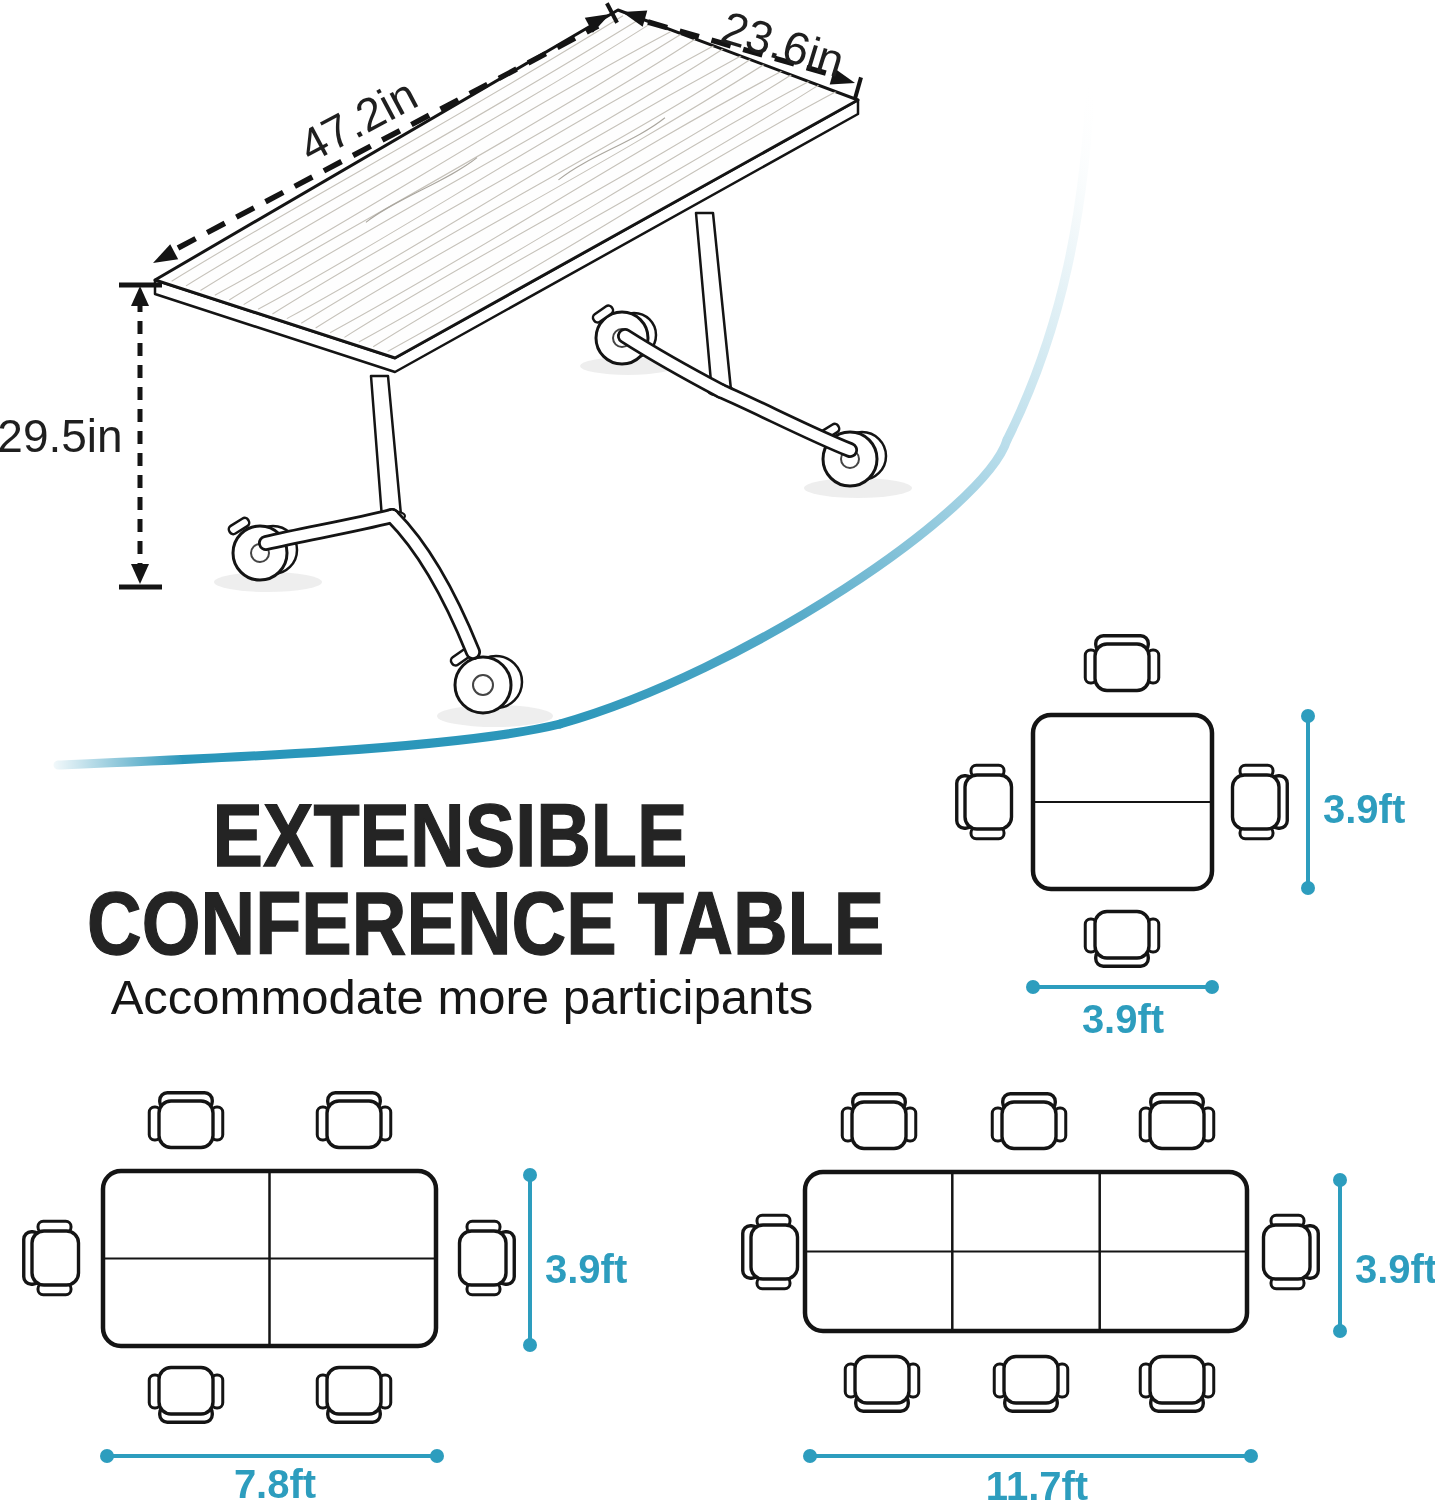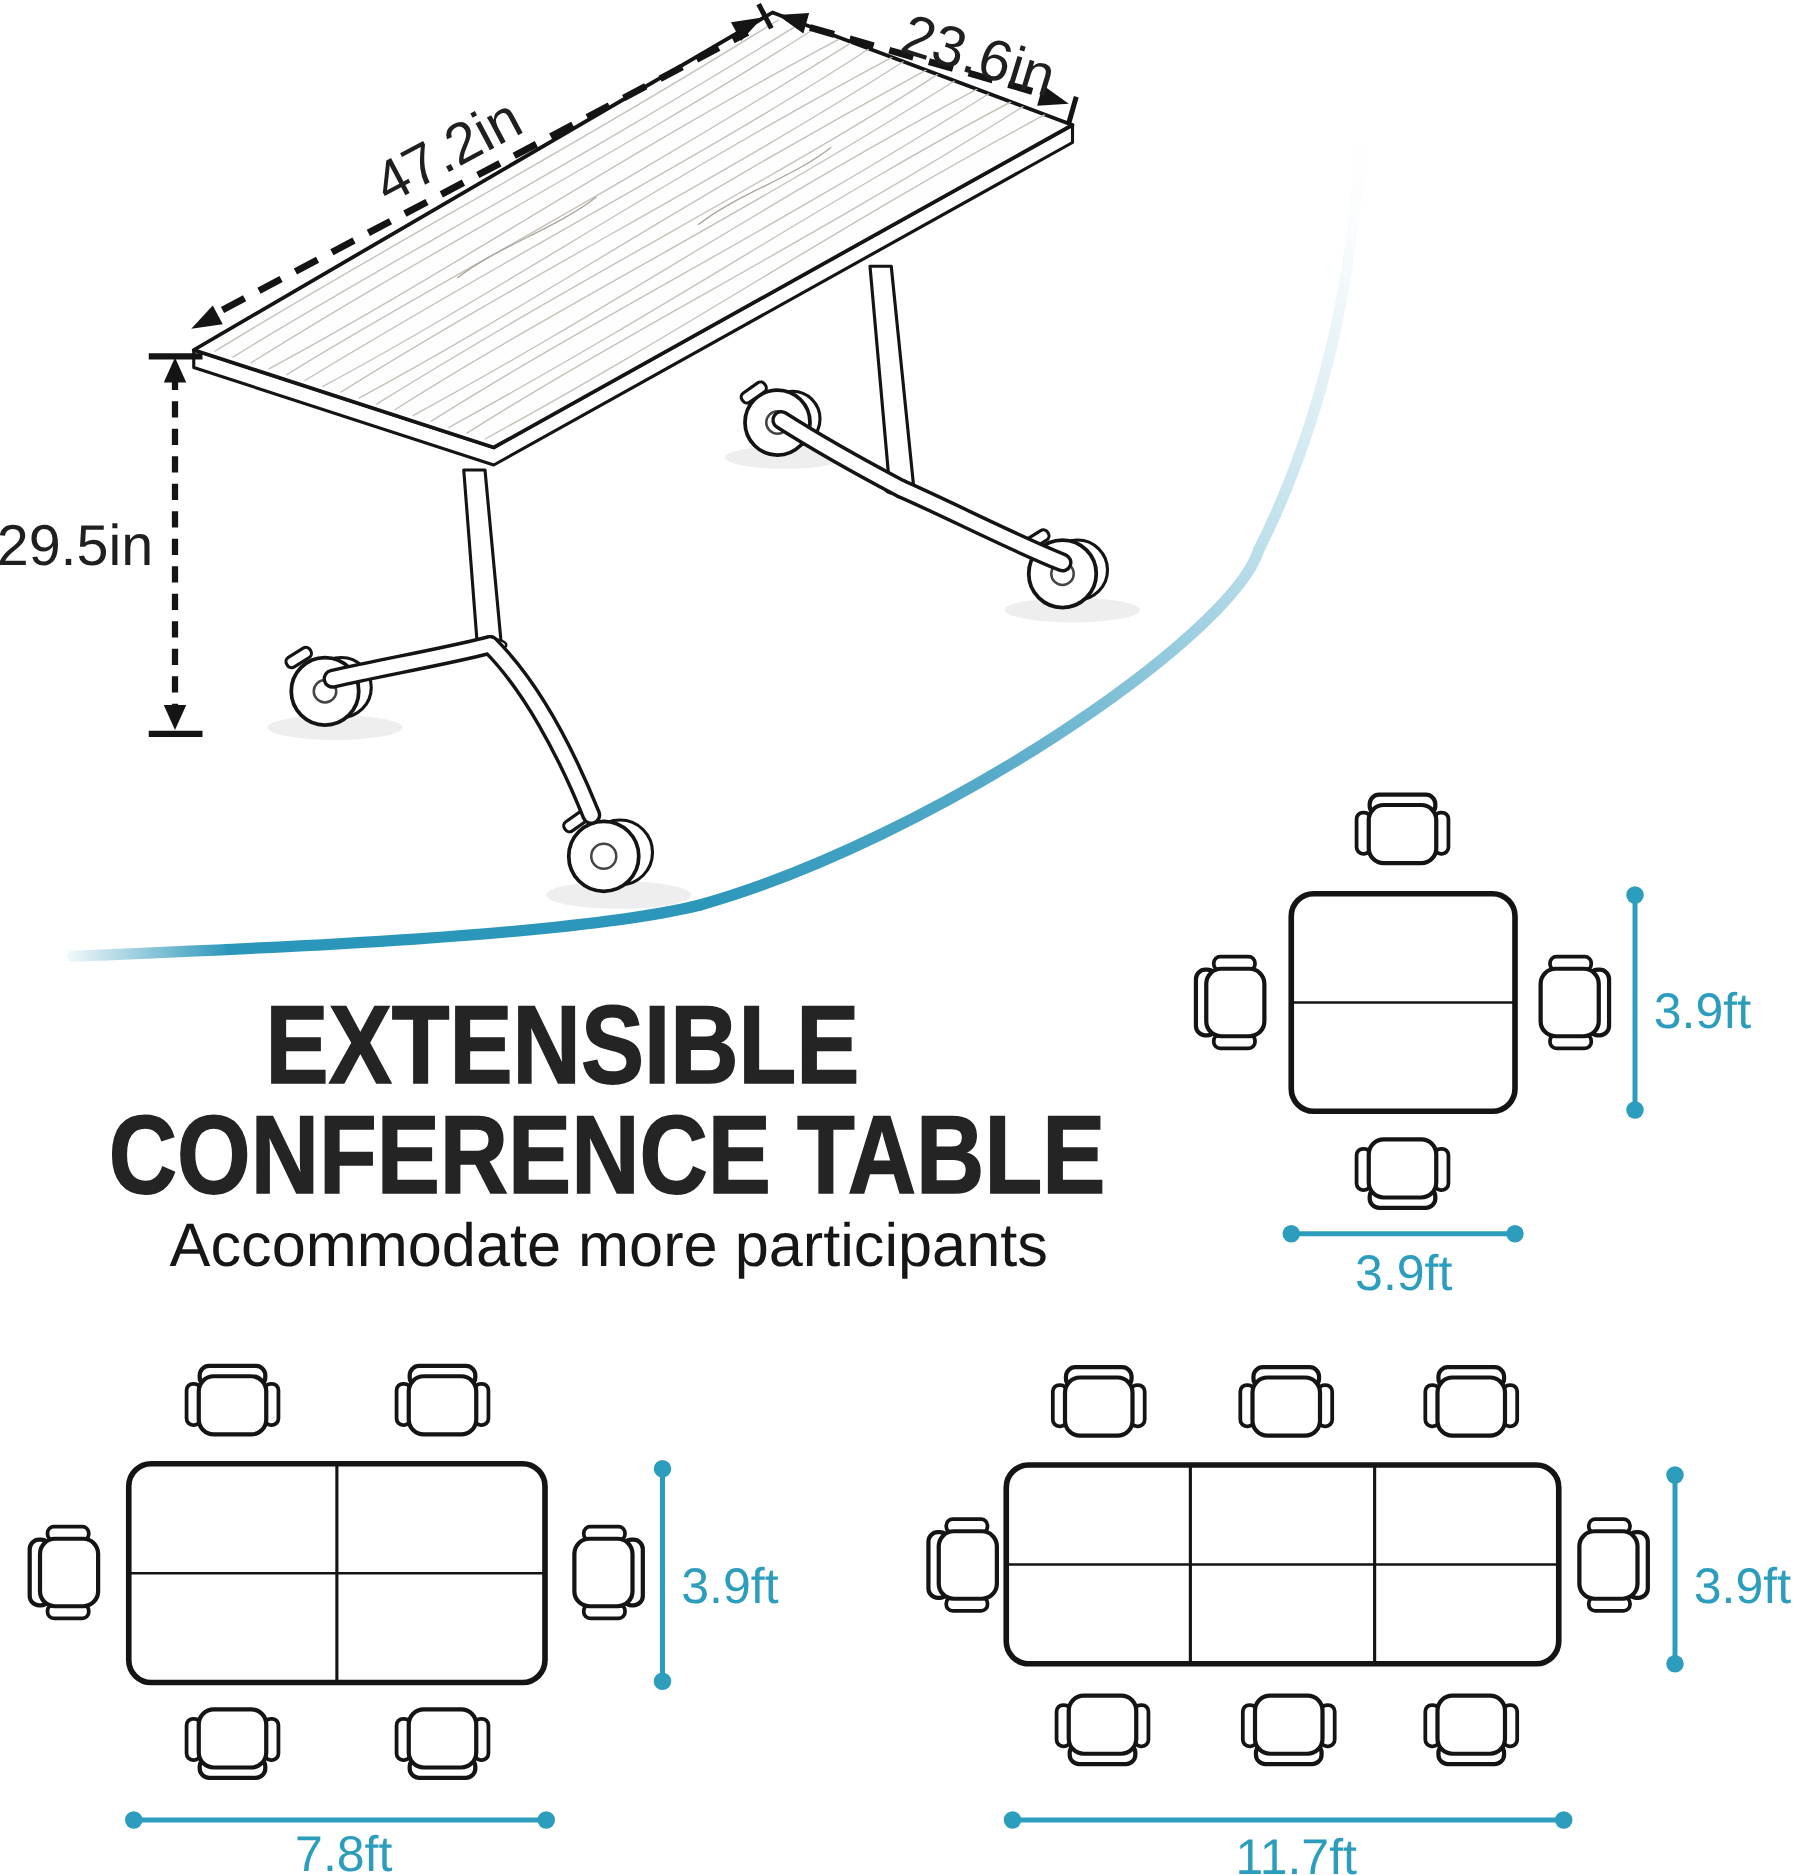--- a/index.html
+++ b/index.html
@@ -6,22 +6,22 @@
   #canvas{position:relative;width:1435px;height:1500px;background:#fff;overflow:hidden;font-family:"Liberation Sans",sans-serif;}
   #art{position:absolute;left:0;top:0;}
   .txt{position:absolute;color:#1b1b1b;}
   .dim3d{font-size:46px;color:#1f1f1f;white-space:nowrap;}
   #dim-length{left:358px;top:120px;transform:translate(-50%,-50%) rotate(-28deg);}
   #dim-width{left:783px;top:44px;transform:translate(-50%,-50%) rotate(17deg);}
   #dim-height{left:60px;top:436px;transform:translate(-50%,-50%);}
   .headline{left:0;top:791px;width:934px;text-align:center;font-weight:bold;font-size:89px;line-height:88px;color:#242424;transform:scaleX(0.85);white-space:nowrap;-webkit-text-stroke:1.3px #242424;}
   .hl1{position:relative;left:-20px;}
   .hl2{position:relative;left:20px;}
-  .subtitle{left:0;top:969px;width:924px;text-align:center;font-size:49px;color:#161616;white-space:nowrap;padding-left:25px;}
-  .ft{position:absolute;font-weight:normal;font-size:40px;color:#2D9DBE;white-space:nowrap;}
+  .subtitle{left:0;top:969px;width:924px;text-align:center;font-size:49px;color:#161616;white-space:nowrap;}
+  .ft{position:absolute;font-weight:bold;font-size:40px;color:#2D9DBE;white-space:nowrap;}
   .ftc{width:200px;text-align:center;}
 </style>
 </head>
 <body>
 
 <div id="canvas">
 <svg id="art" width="1435" height="1500" viewBox="0 0 1435 1500">
   <defs>
     <linearGradient id="arcg" gradientUnits="userSpaceOnUse" x1="1090" y1="80" x2="300" y2="760">
       <stop offset="0" stop-color="#ffffff" stop-opacity="0"></stop>

